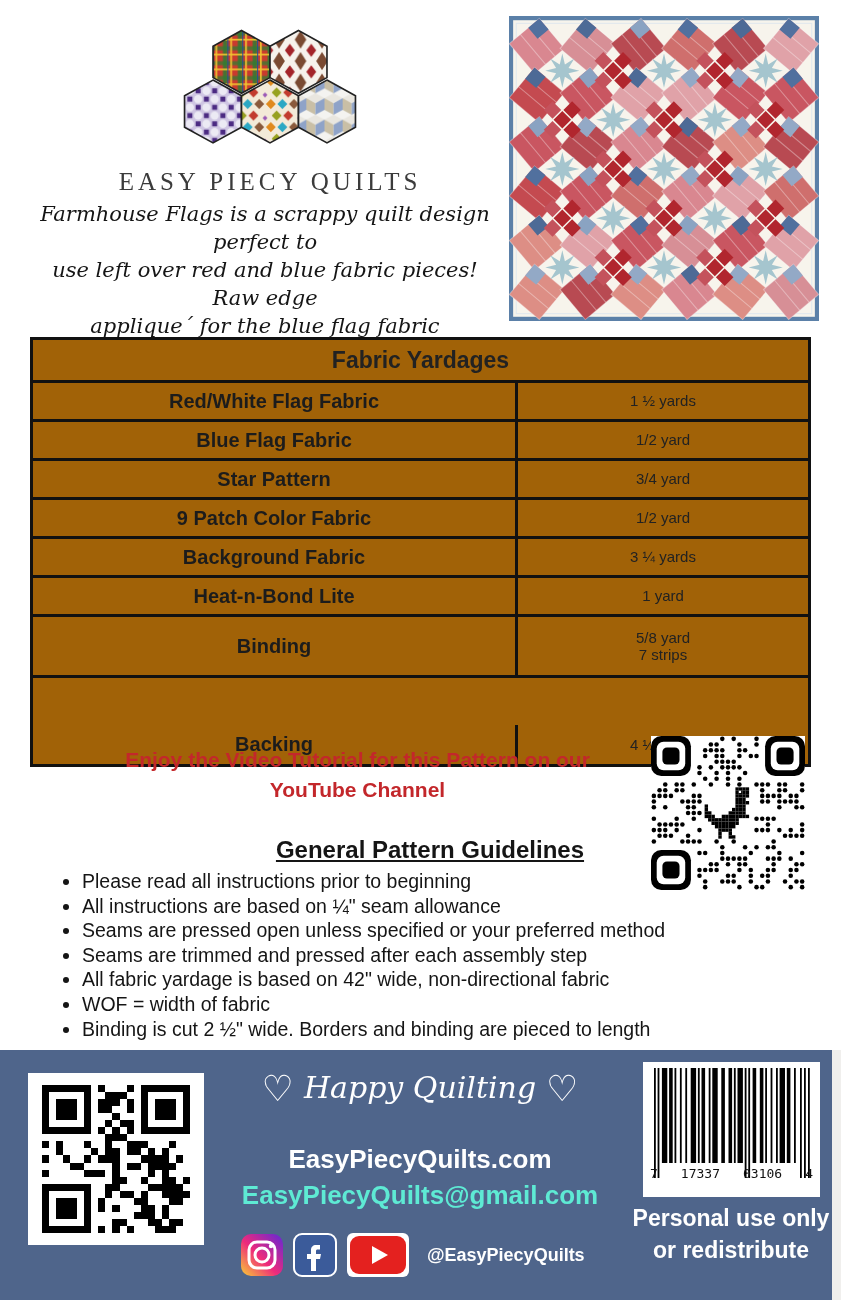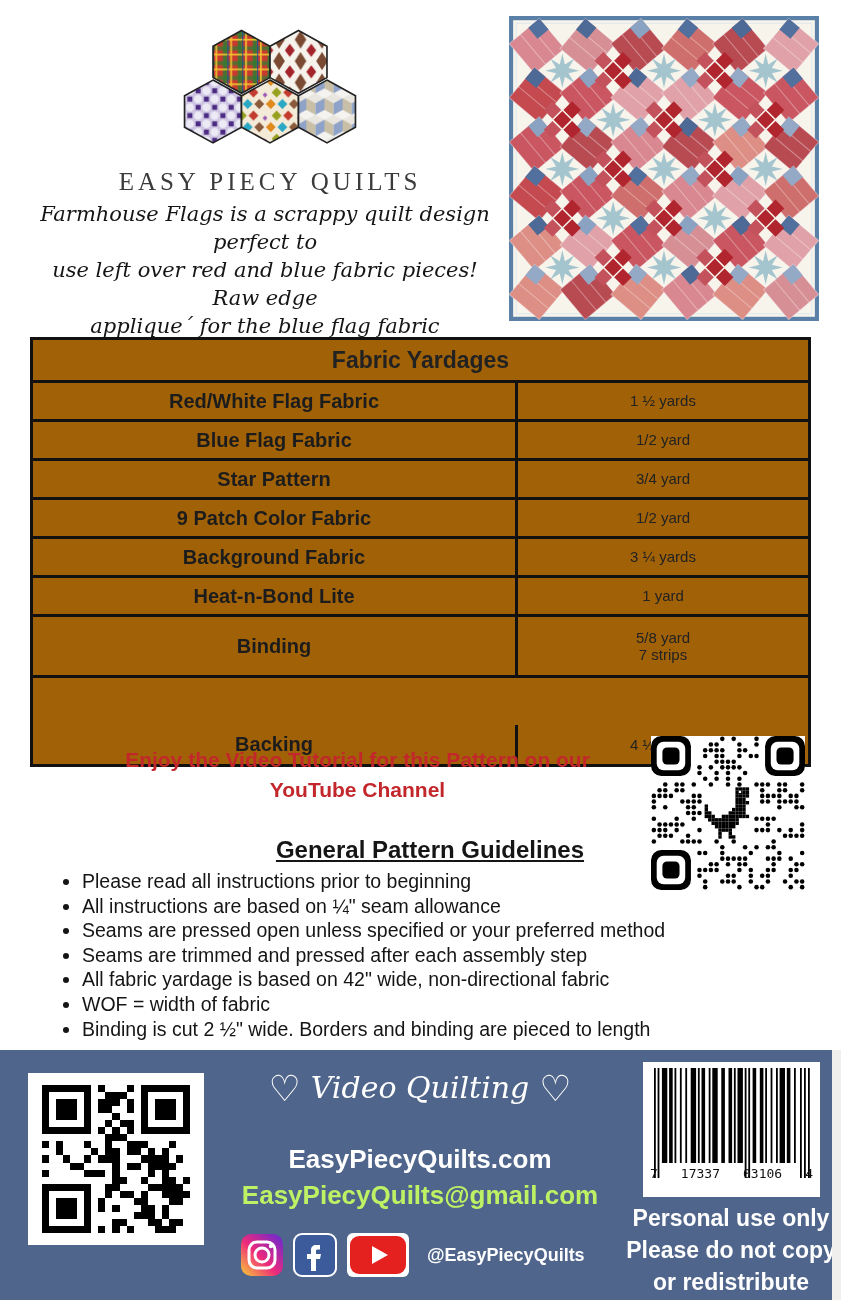--- a/index.html
+++ b/index.html
@@ -57,21 +57,21 @@
   .footer-qr { position:absolute; left:28px; top:23px; width:176px; height:172px;
                background:#fff; display:flex; align-items:center; justify-content:center; }
   .tagline { position:absolute; left:230px; top:18px; width:380px; text-align:center;
              color:#fff; font-family:"DejaVu Serif", serif; font-style:italic;
              font-size:30px; white-space:nowrap; }
   .tagline .heart { font-family:"DejaVu Sans", sans-serif; font-style:normal;
                     font-size:36px; vertical-align:-3px; padding:0 10px; }
   .website { position:absolute; left:230px; top:94px; width:380px; text-align:center;
              color:#fff; font-weight:bold; font-size:26px; }
   .email   { position:absolute; left:215px; top:130px; width:410px; text-align:center;
-             color:#bef264; font-weight:bold; font-size:26px; }
+             color:#5eead4; font-weight:bold; font-size:26px; }
   .social-row { position:absolute; left:240px; top:182px; display:flex;
                 align-items:center; gap:9px; }
   .social-row svg { display:block; }
   .handle { color:#fff; font-weight:bold; font-size:18px; margin-left:8px; }
 
   .barcode-panel { position:absolute; left:643px; top:12px; width:177px; height:135px;
                    background:#fff; padding:4px 5px 2px 5px; }
   .barcode-digits { display:flex; justify-content:space-between; padding:0 2px;
                     font-family:"DejaVu Sans Mono", monospace; font-size:13px;
                     color:#111; margin-top:-16px; position:relative; }
@@ -956,21 +956,21 @@
           <rect x="14" y="0" width="7" height="7" fill="#000"></rect>
           <rect x="15" y="1" width="5" height="5" fill="#fff"></rect>
           <rect x="16" y="2" width="3" height="3" fill="#000"></rect>
           <rect x="0" y="14" width="7" height="7" fill="#000"></rect>
           <rect x="1" y="15" width="5" height="5" fill="#fff"></rect>
           <rect x="2" y="16" width="3" height="3" fill="#000"></rect>
         </svg>
     </div>
 
     <div class="tagline">
-      <span class="heart">♡</span><span>Video Quilting</span><span class="heart">♡</span>
+      <span class="heart">♡</span><span>Happy Quilting</span><span class="heart">♡</span>
     </div>
 
     <div class="website">EasyPiecyQuilts.com</div>
     <div class="email">EasyPiecyQuilts@gmail.com</div>
 
     <div class="social-row">
       <svg width="44" height="44" viewBox="0 0 44 44">
         <defs>
           <linearGradient id="iggrad" x1="0" y1="1" x2="1" y2="0">
             <stop offset="0" stop-color="#f9ce34"></stop>
@@ -1031,19 +1031,18 @@
       <div class="barcode-digits">
         <span>7</span>
         <span>17337</span>
         <span>03106</span>
         <span>4</span>
       </div>
     </div>
 
     <div class="usage">
       <div>Personal use only</div>
-      <div>Please do not copy</div>
       <div>or redistribute</div>
     </div>
   </footer>
   <div class="right-strip"></div>
 
 </div>
 
 </body></html>

